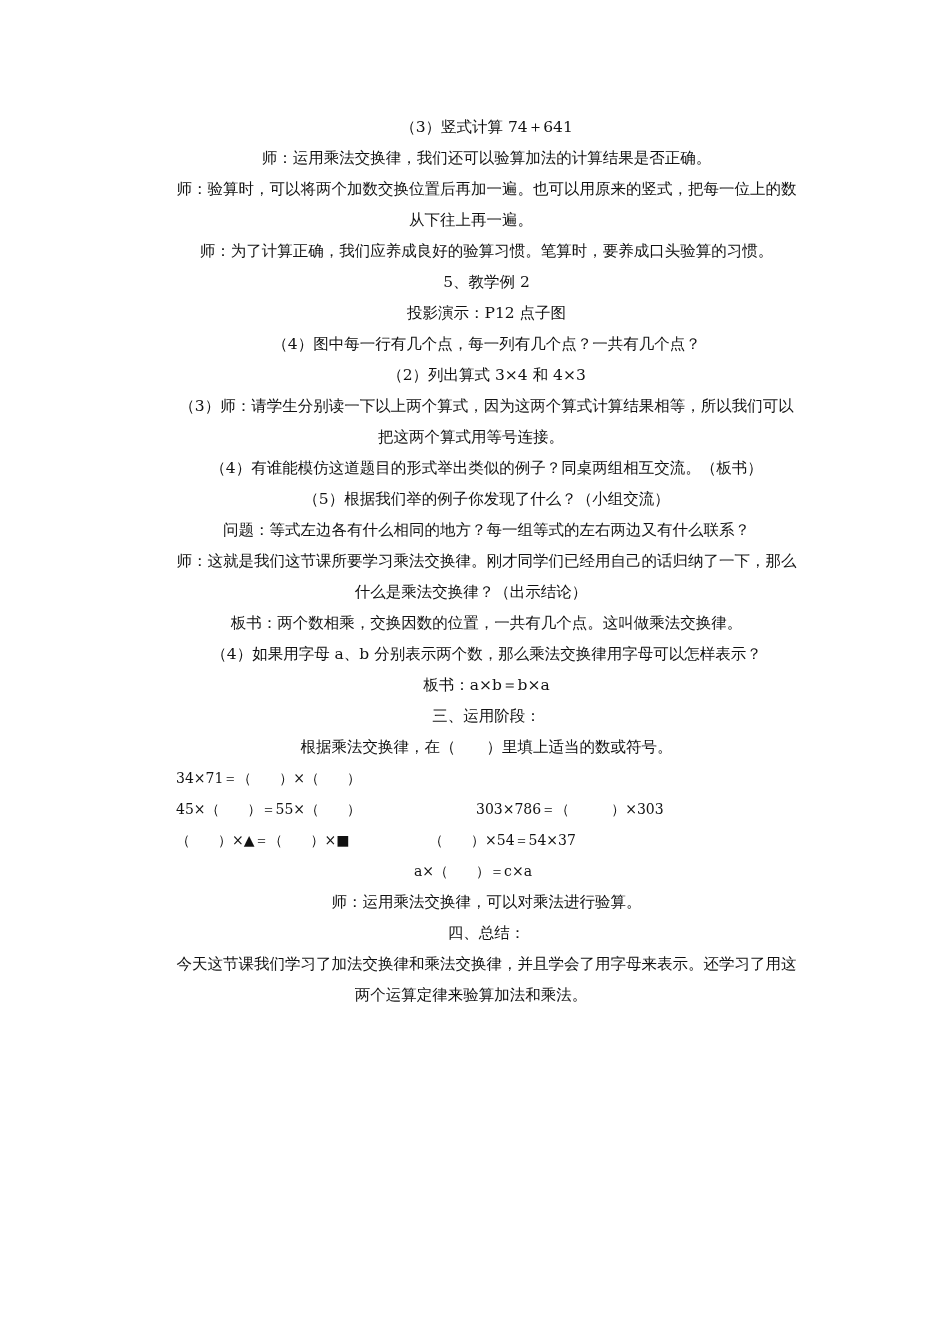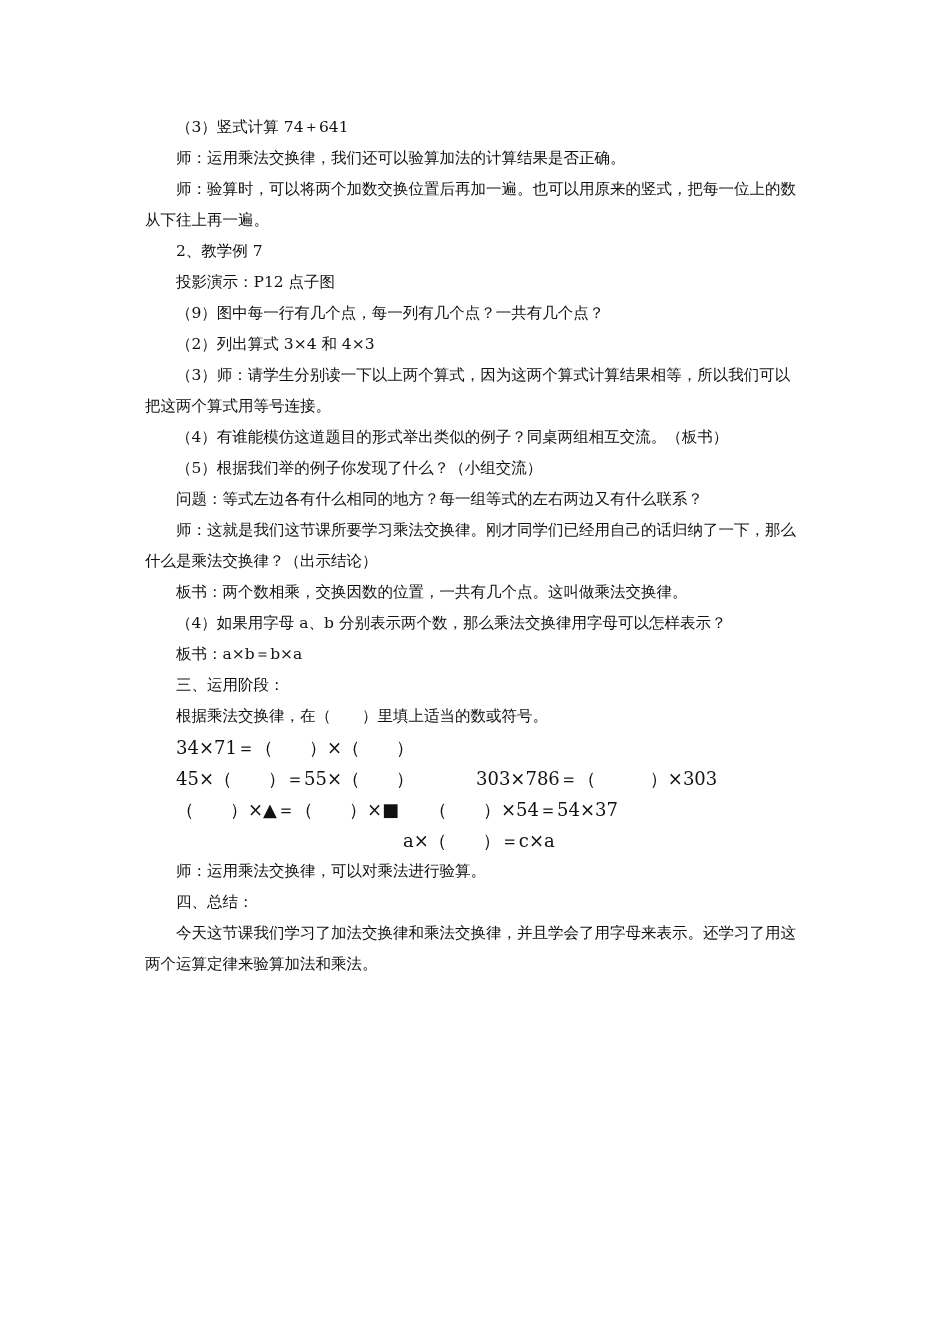--- a/index.html
+++ b/index.html
@@ -1,32 +1,33 @@
 <!DOCTYPE html>
 <html><head>
   <meta charset="utf-8">
   <style>
     html, body { margin: 0; padding: 0; background: #ffffff; }
     body { width: 950px; height: 1344px; position: relative; overflow: hidden;
            font-family: "DejaVu Serif", "Liberation Serif", serif; color: #111; }
-    .page { position: absolute; left: 145px; top: 112px; width: 652px; }
+    .page { position: absolute; left: 145px; top: 112px; width: 652px; text-align: center; }
     .p { font-size: 15.5px; line-height: 31px; margin: 0; text-indent: 31px; white-space: normal; letter-spacing: 0; }
-    .row { position: relative; height: 31px; font-size: 18px; line-height: 31px; }
+    .row { position: relative; height: 31px; font-size: 14px; line-height: 31px; }
     .row span { position: absolute; top: 0; white-space: pre; }
   </style>
 </head>
 <body>
 
 <div class="page">
   <p class="p">（3）竖式计算 74＋641</p>
   <p class="p">师：运用乘法交换律，我们还可以验算加法的计算结果是否正确。</p>
   <p class="p">师：验算时，可以将两个加数交换位置后再加一遍。也可以用原来的竖式，把每一位上的数从下往上再一遍。</p>
-  <p class="p">2、教学例 7</p>
+  <p class="p">师：为了计算正确，我们应养成良好的验算习惯。笔算时，要养成口头验算的习惯。</p>
+  <p class="p">5、教学例 2</p>
   <p class="p">投影演示：P12 点子图</p>
-  <p class="p">（9）图中每一行有几个点，每一列有几个点？一共有几个点？</p>
+  <p class="p">（4）图中每一行有几个点，每一列有几个点？一共有几个点？</p>
   <p class="p">（2）列出算式 3×4 和 4×3</p>
   <p class="p">（3）师：请学生分别读一下以上两个算式，因为这两个算式计算结果相等，所以我们可以把这两个算式用等号连接。</p>
   <p class="p">（4）有谁能模仿这道题目的形式举出类似的例子？同桌两组相互交流。（板书）</p>
   <p class="p">（5）根据我们举的例子你发现了什么？（小组交流）</p>
   <p class="p">问题：等式左边各有什么相同的地方？每一组等式的左右两边又有什么联系？</p>
   <p class="p">师：这就是我们这节课所要学习乘法交换律。刚才同学们已经用自己的话归纳了一下，那么什么是乘法交换律？（出示结论）</p>
   <p class="p">板书：两个数相乘，交换因数的位置，一共有几个点。这叫做乘法交换律。</p>
   <p class="p">（4）如果用字母 a、b 分别表示两个数，那么乘法交换律用字母可以怎样表示？</p>
   <p class="p">板书：a×b＝b×a</p>
   <p class="p">三、运用阶段：</p>
@@ -37,19 +38,19 @@
   </div>
   <div class="row">
     <span style="left:31px">45×（　　）＝55×（　　）</span>
     <span style="left:331px">303×786＝（　　　）×303</span>
   </div>
   <div class="row">
     <span style="left:31px">（　　）×▲＝（　　）×■</span>
     <span style="left:284px">（　　）×54＝54×37</span>
   </div>
   <div class="row">
-    <span style="left:258px">a×（　　）＝c×a</span>
+    <span style="left:269px">a×（　　）＝c×a</span>
   </div>
 
   <p class="p">师：运用乘法交换律，可以对乘法进行验算。</p>
   <p class="p">四、总结：</p>
   <p class="p">今天这节课我们学习了加法交换律和乘法交换律，并且学会了用字母来表示。还学习了用这两个运算定律来验算加法和乘法。</p>
 </div>
 
 </body></html>

